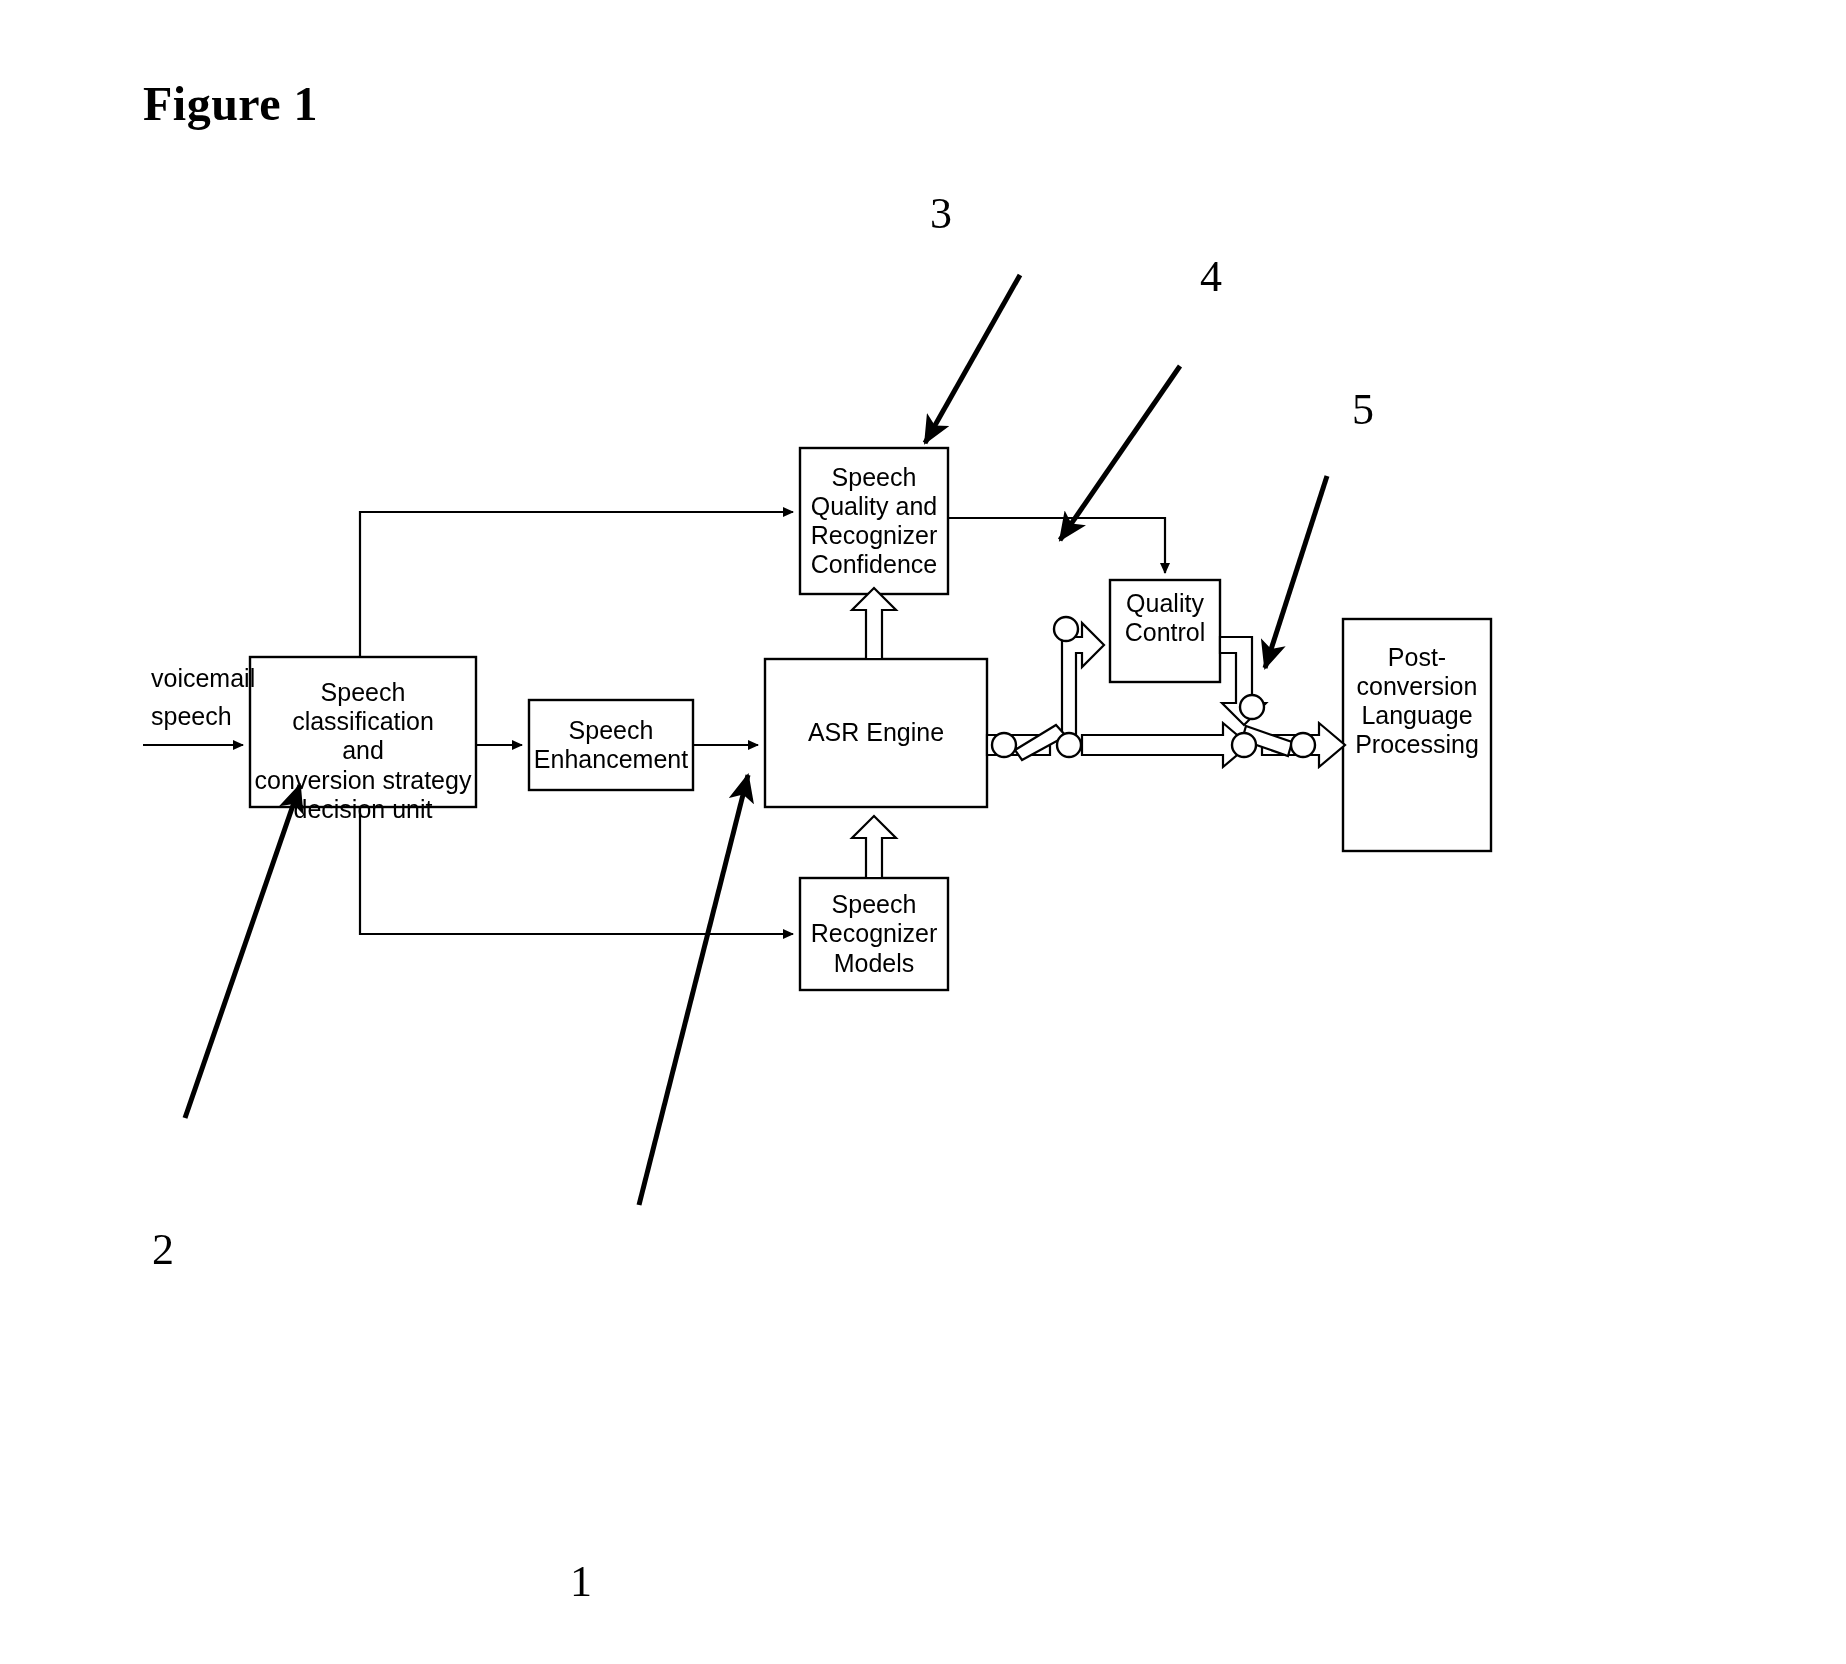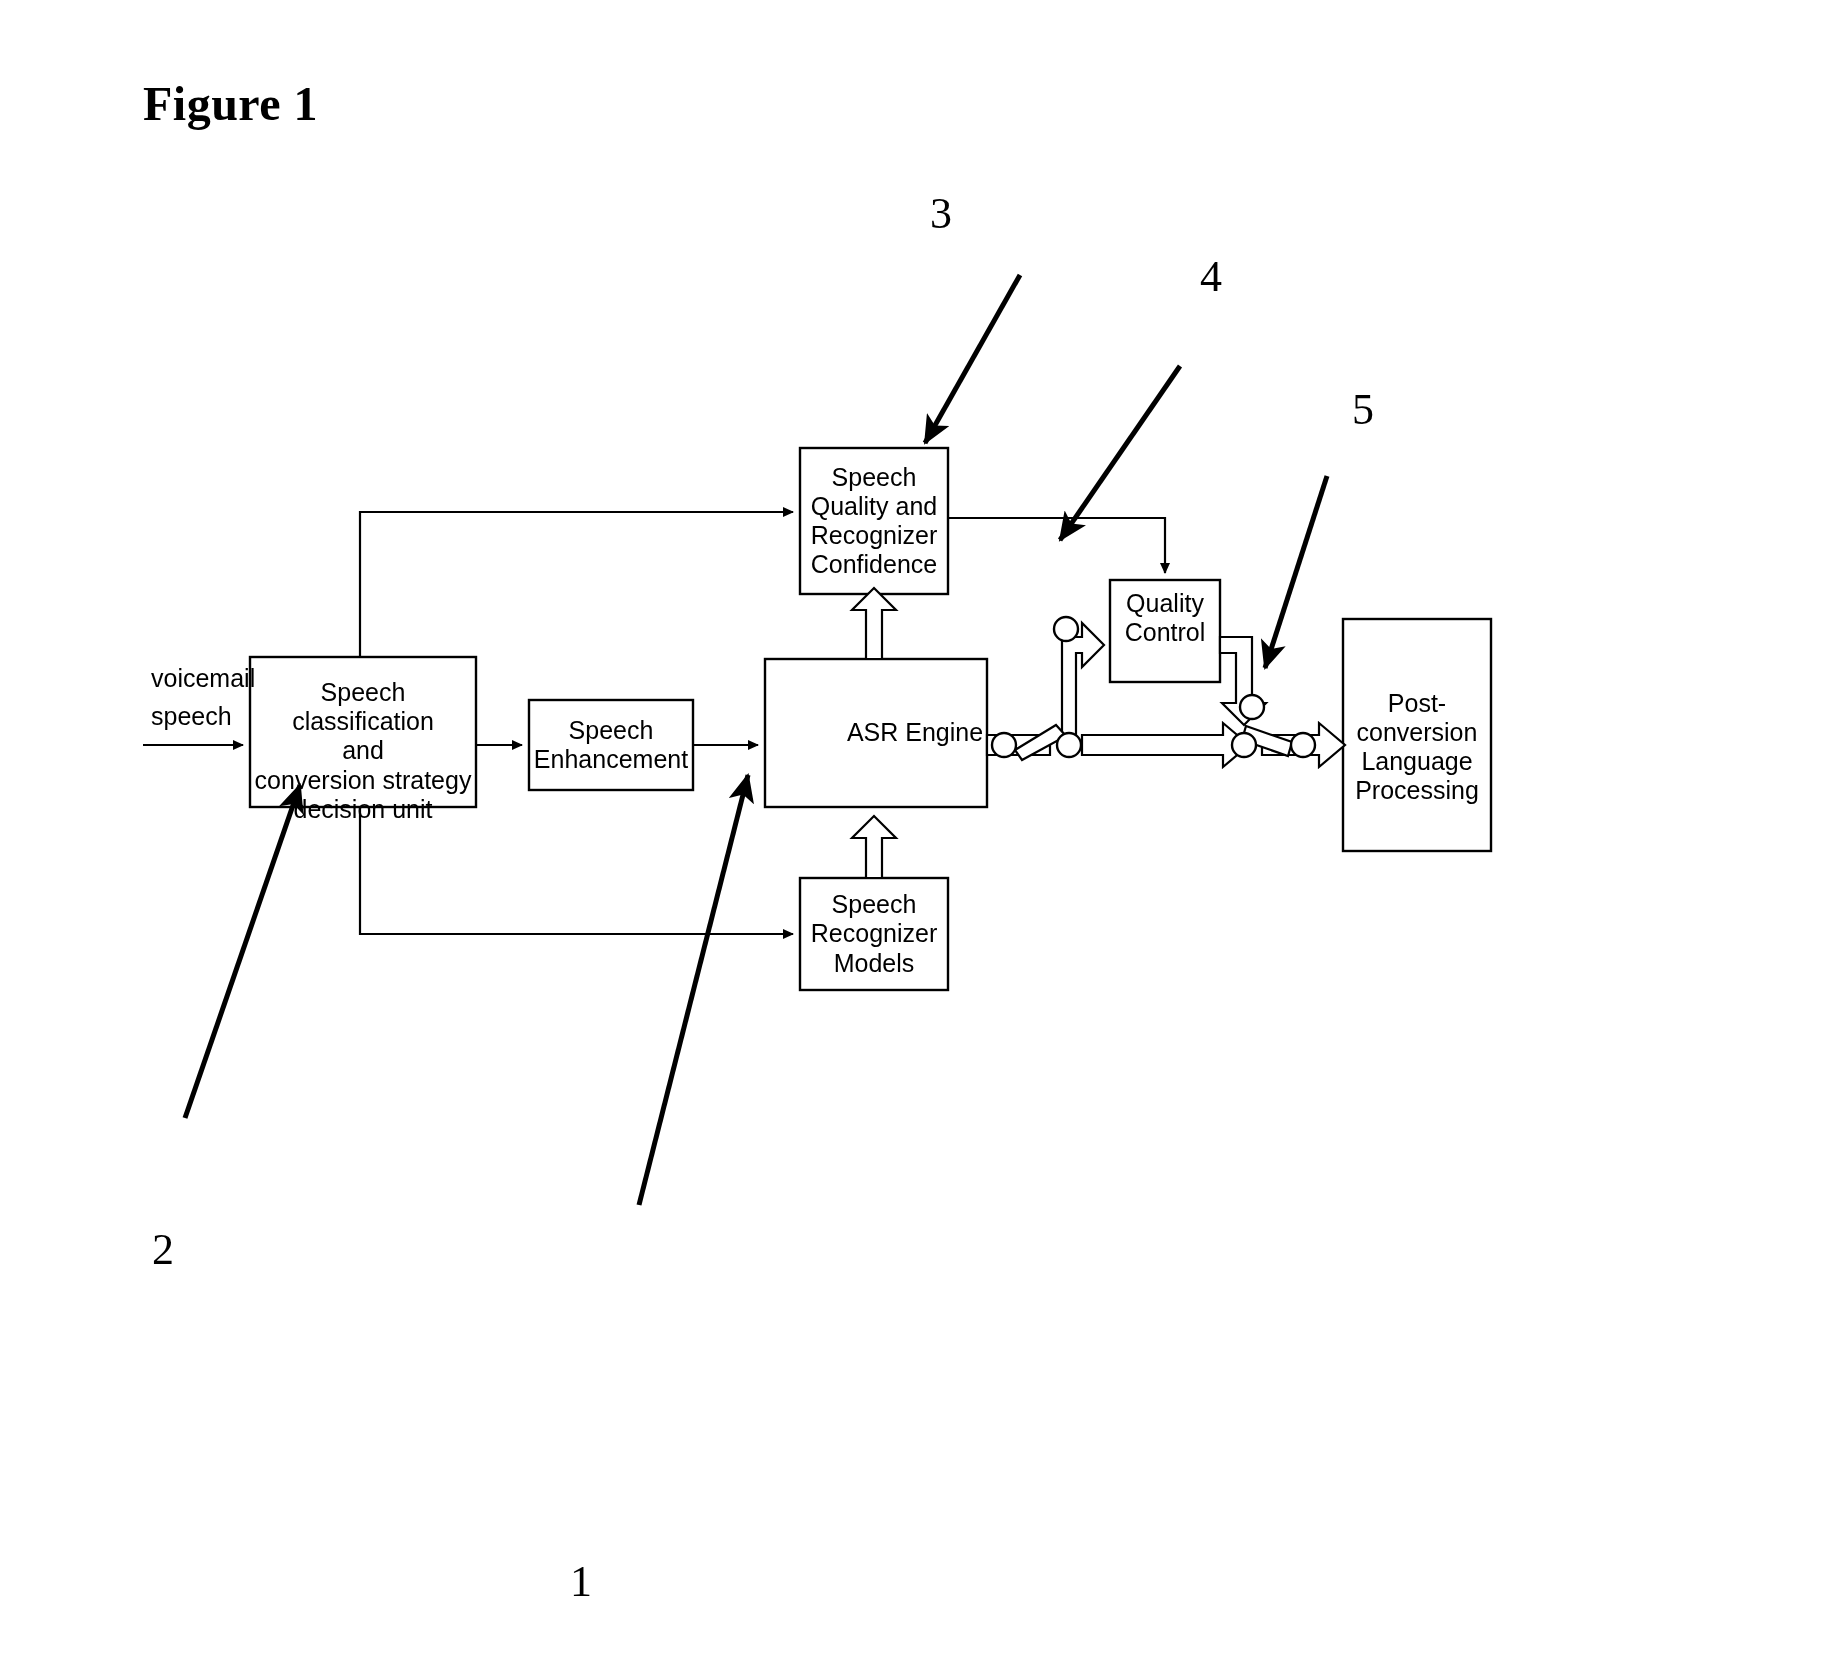--- a/index.html
+++ b/index.html
@@ -153,35 +153,35 @@
 speech</div>
 
   <div class="box-label" style="left:250px; top:657px; width:226px; height:188px;">Speech classification
 and
 conversion strategy
 decision unit</div>
 
   <div class="box-label" style="left:529px; top:700px; width:164px; height:90px;">Speech
 Enhancement</div>
 
-  <div class="box-label" style="left:804px; top:659px; width:222px; height:148px;text-align:center;">ASR Engine</div>
+  <div class="box-label" style="left:765px; top:659px; width:222px; height:148px;text-align:center;">ASR Engine</div>
 
   <div class="box-label" style="left:800px; top:448px; width:148px; height:146px;">Speech
 Quality and
 Recognizer
 Confidence</div>
 
   <div class="box-label" style="left:800px; top:878px; width:148px; height:112px;">Speech
 Recognizer
 Models</div>
 
   <div class="box-label" style="left:1110px; top:580px; width:110px; height:76px;">Quality
 Control</div>
 
-  <div class="box-label" style="left:1343px; top:619px; width:148px; height:164px;margin-top:46px;">Post-
+  <div class="box-label" style="left:1343px; top:619px; width:148px; height:164px;">Post-
 conversion
 Language
 Processing</div>
 
   <div class="ref-num" style="left:152px; top:1228px;">2</div>
 
   <div class="ref-num" style="left:930px; top:192px;">3</div>
 
   <div class="ref-num" style="left:1200px; top:255px;">4</div>
 

